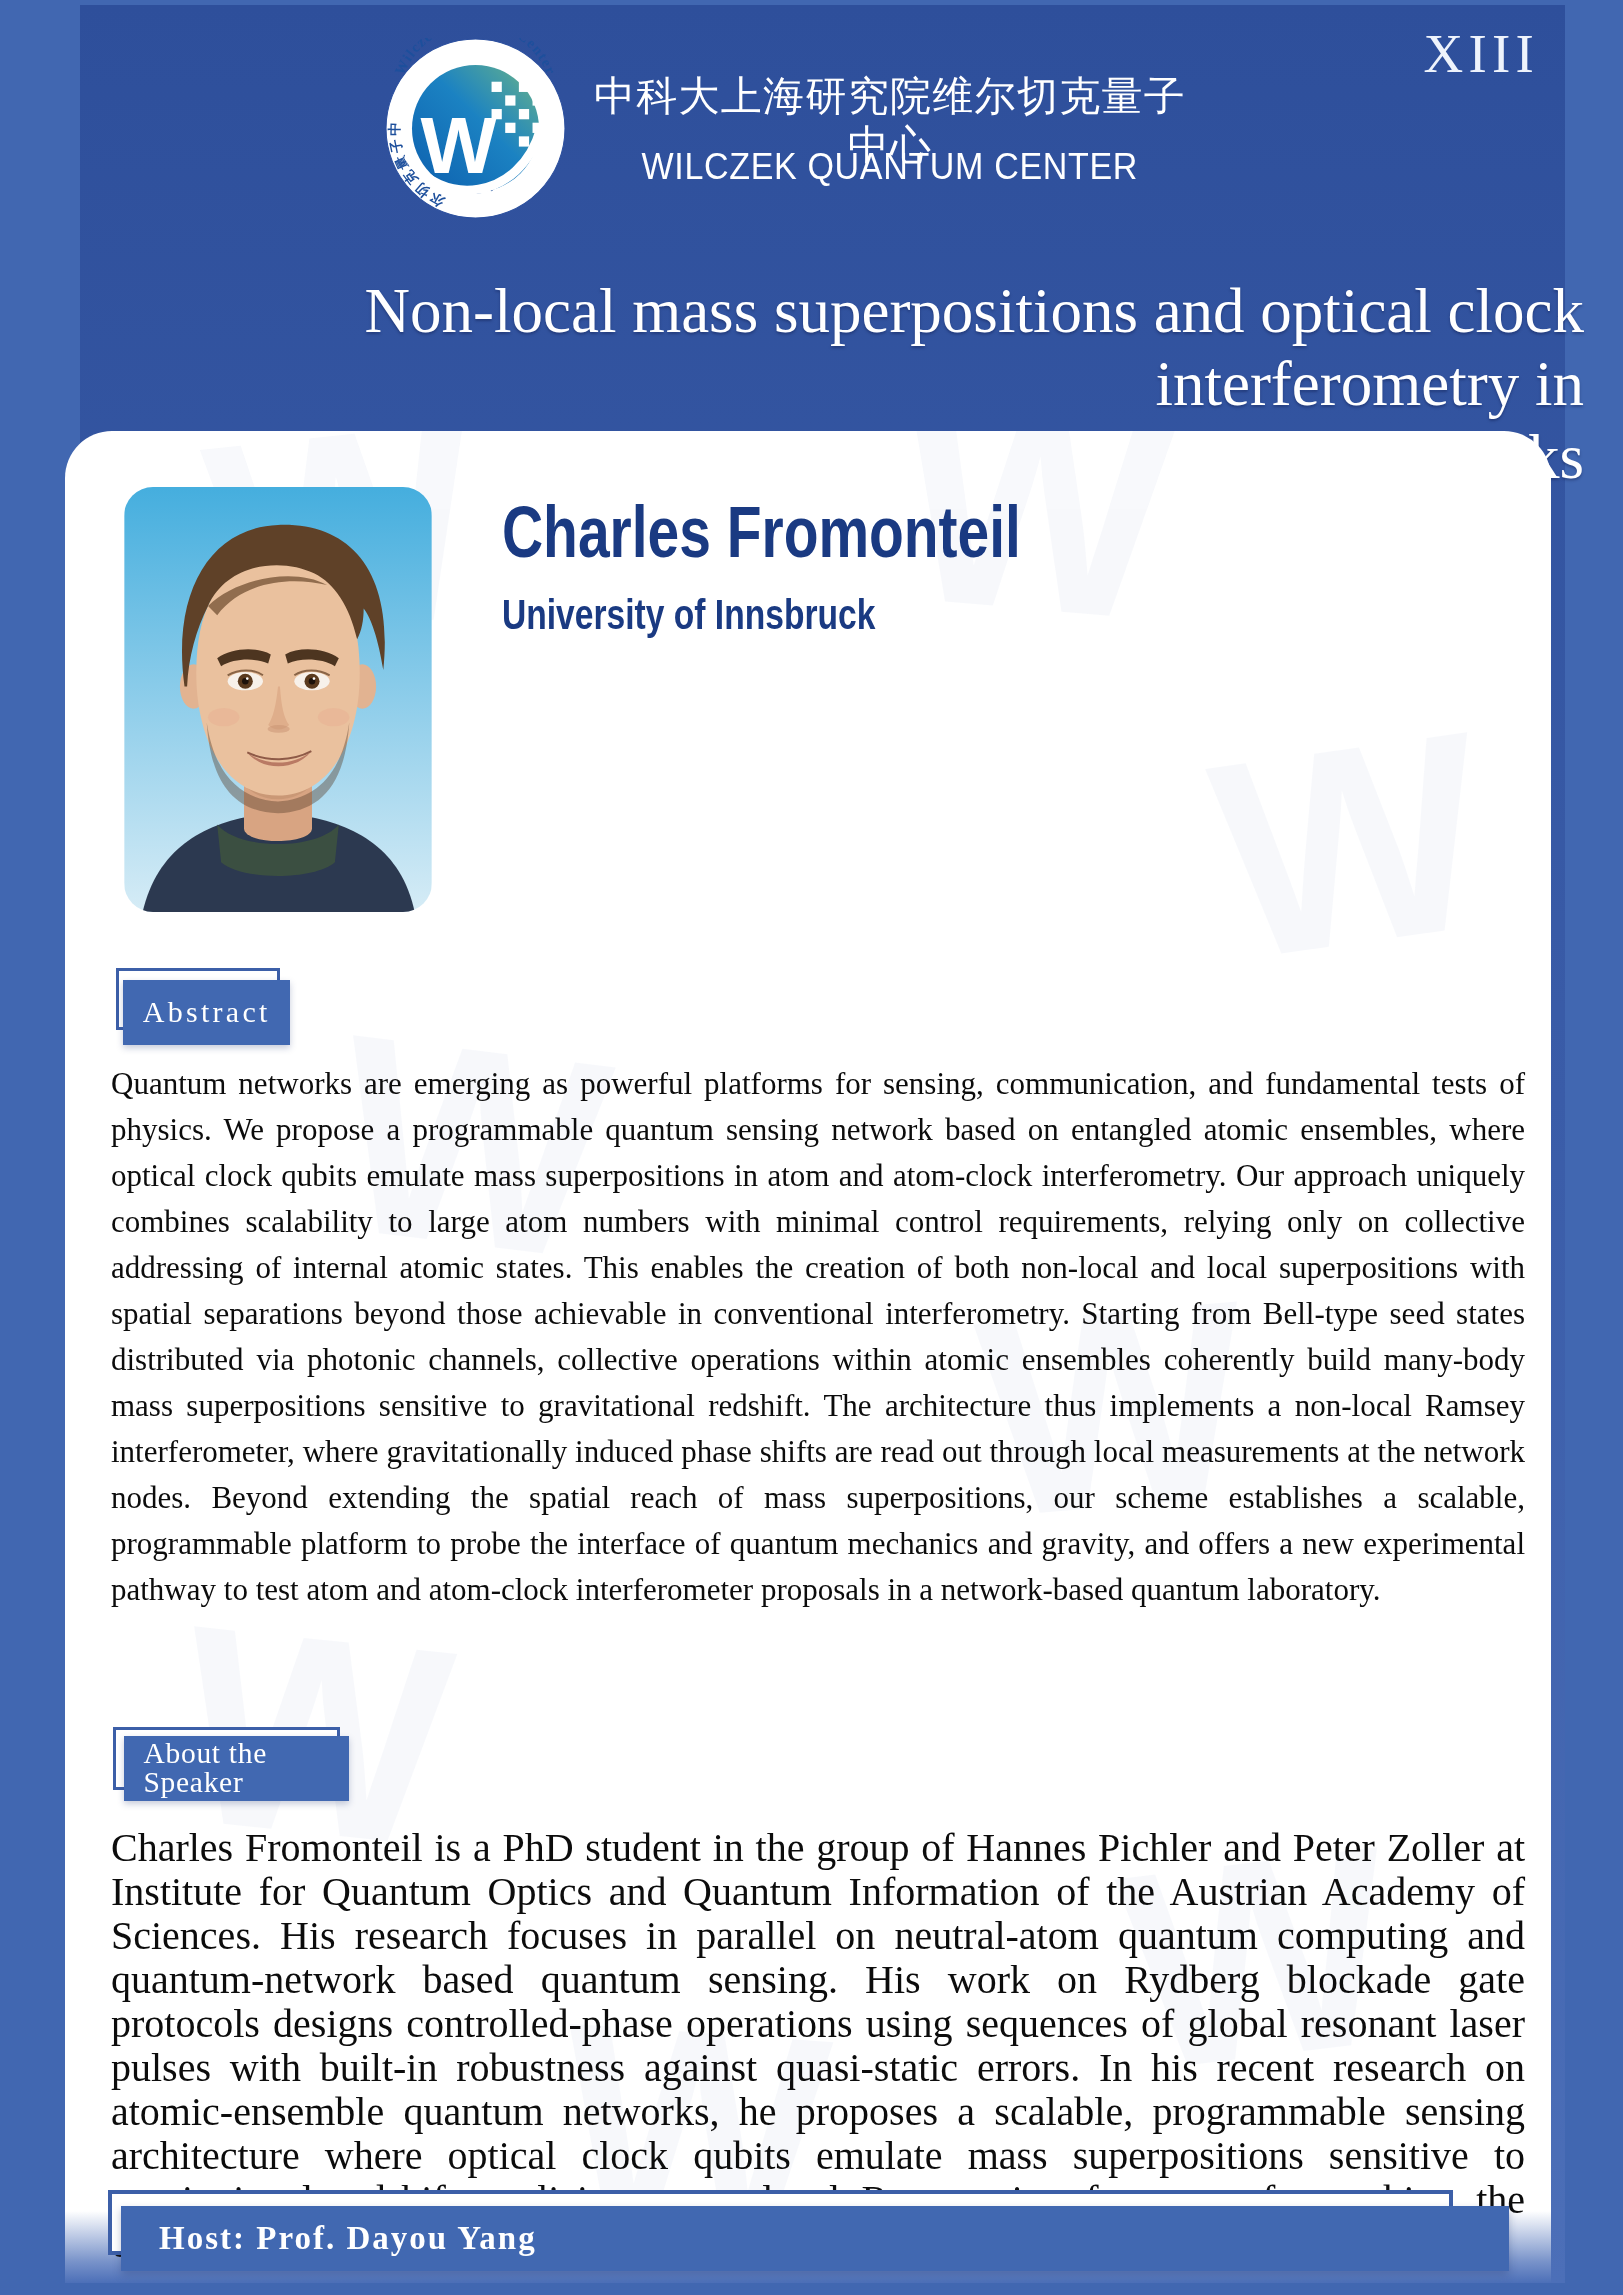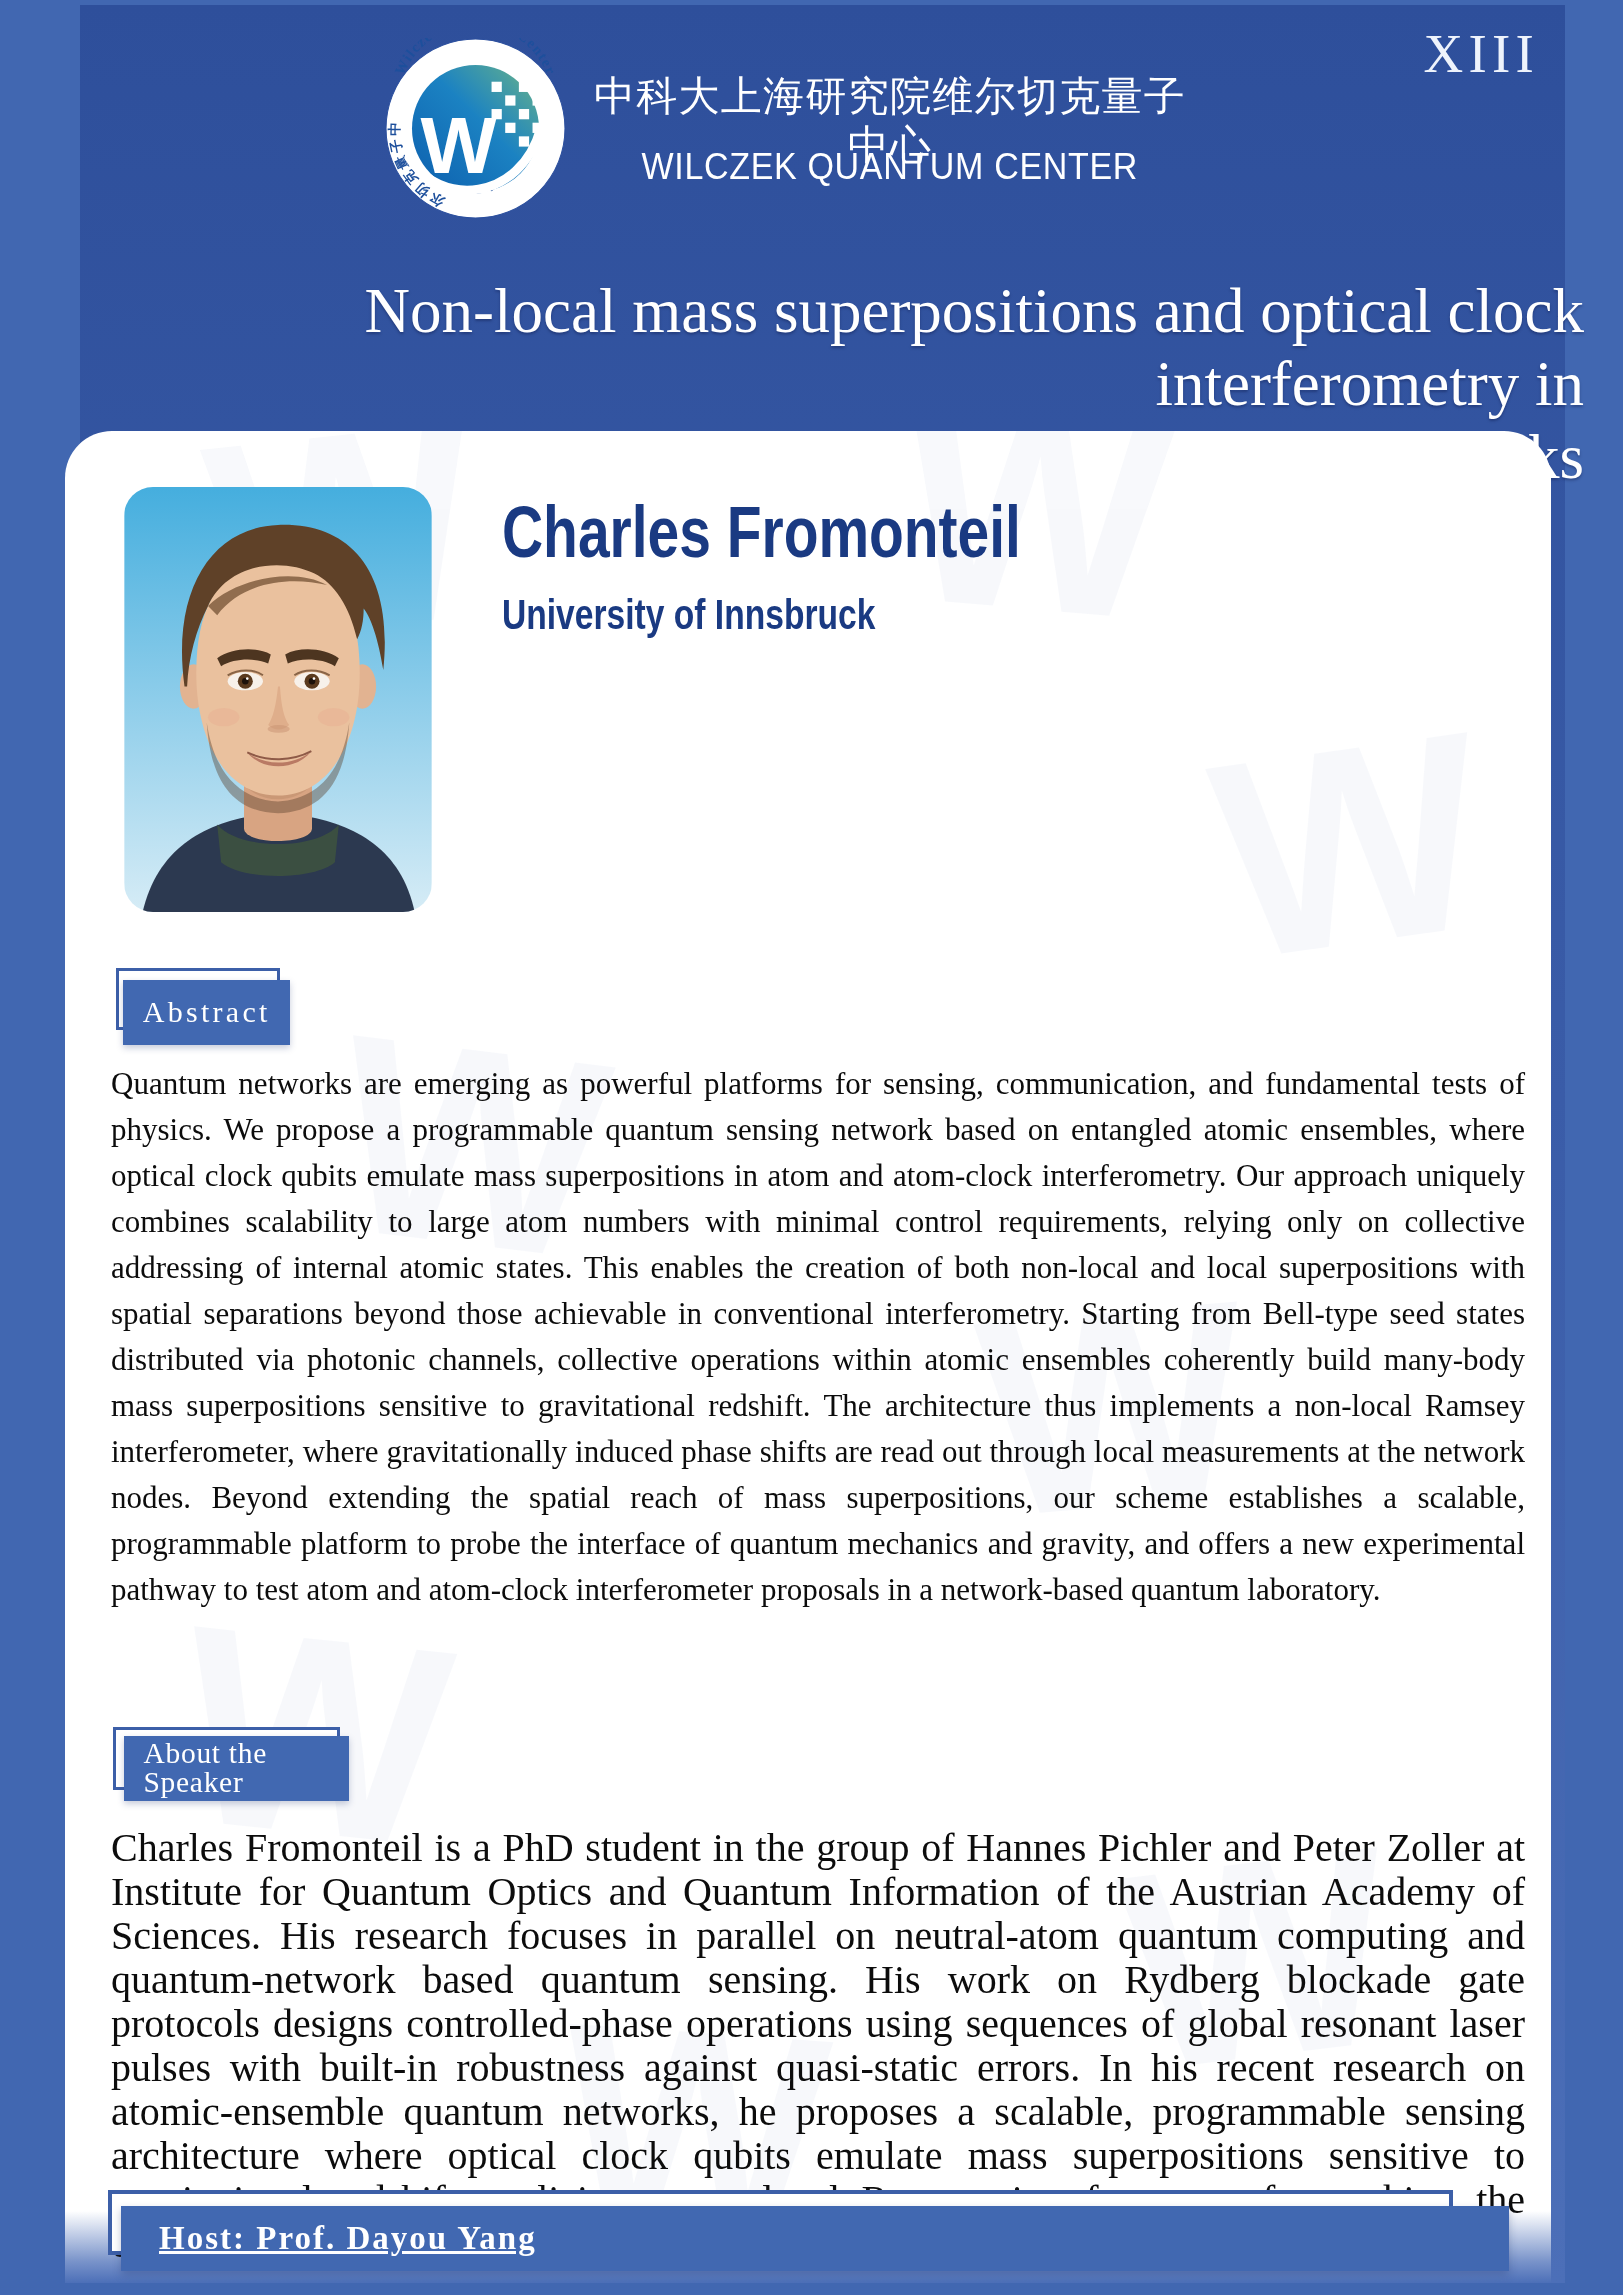--- a/index.html
+++ b/index.html
@@ -78,21 +78,21 @@
   .about-body { top:1395px; font-size:40px; line-height:44px; }
 
   
   .host { position:absolute; left:43px; top:1759px; width:1414px; height:88px; z-index:3; }
   .host .outline { position:absolute; left:0; top:0; width:1345px; height:65px;
         background:#fff; border:4.6px solid #3c5fa8; }
   .host .fill { position:absolute; left:13px; top:16.4px; width:1388px; height:65px;
         background:#4168b1; display:flex; align-items:center;
         box-shadow:0 3.9px 7.9px rgba(30,50,110,.3); }
   .host .fill span { color:#fff; padding-left:38px;
-        font:600 33px/1 "Liberation Serif", serif; letter-spacing:2px;text-decoration:underline; }
+        font:600 33px/1 "Liberation Serif", serif; letter-spacing:2px; }
 </style>
 </head>
 <body>
 
 <div class="page">
   <div class="panel"></div>
 
   <svg class="logo" viewBox="0 0 265 265">
     <defs>
       <linearGradient id="ig" x1="0" y1="1" x2="1" y2="0">

